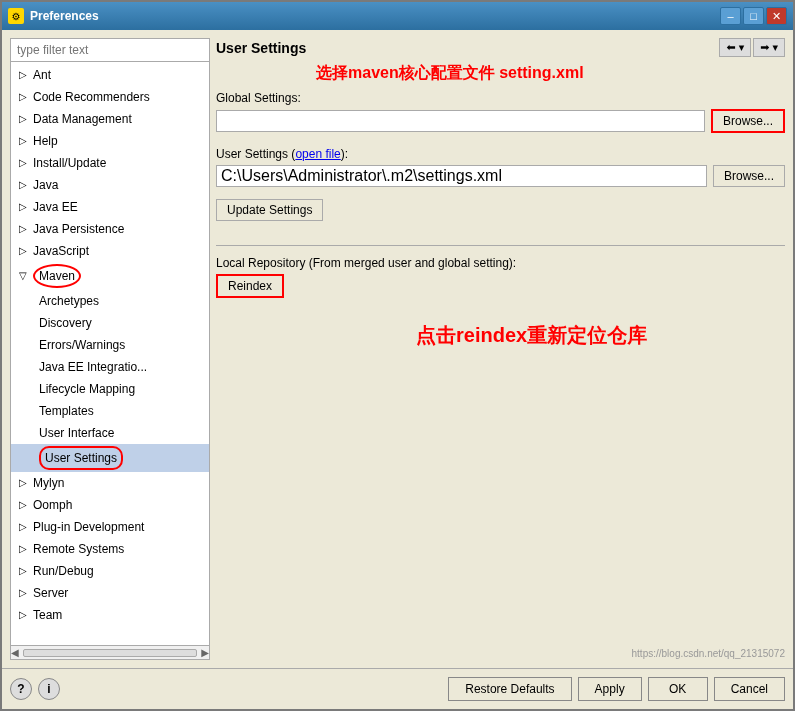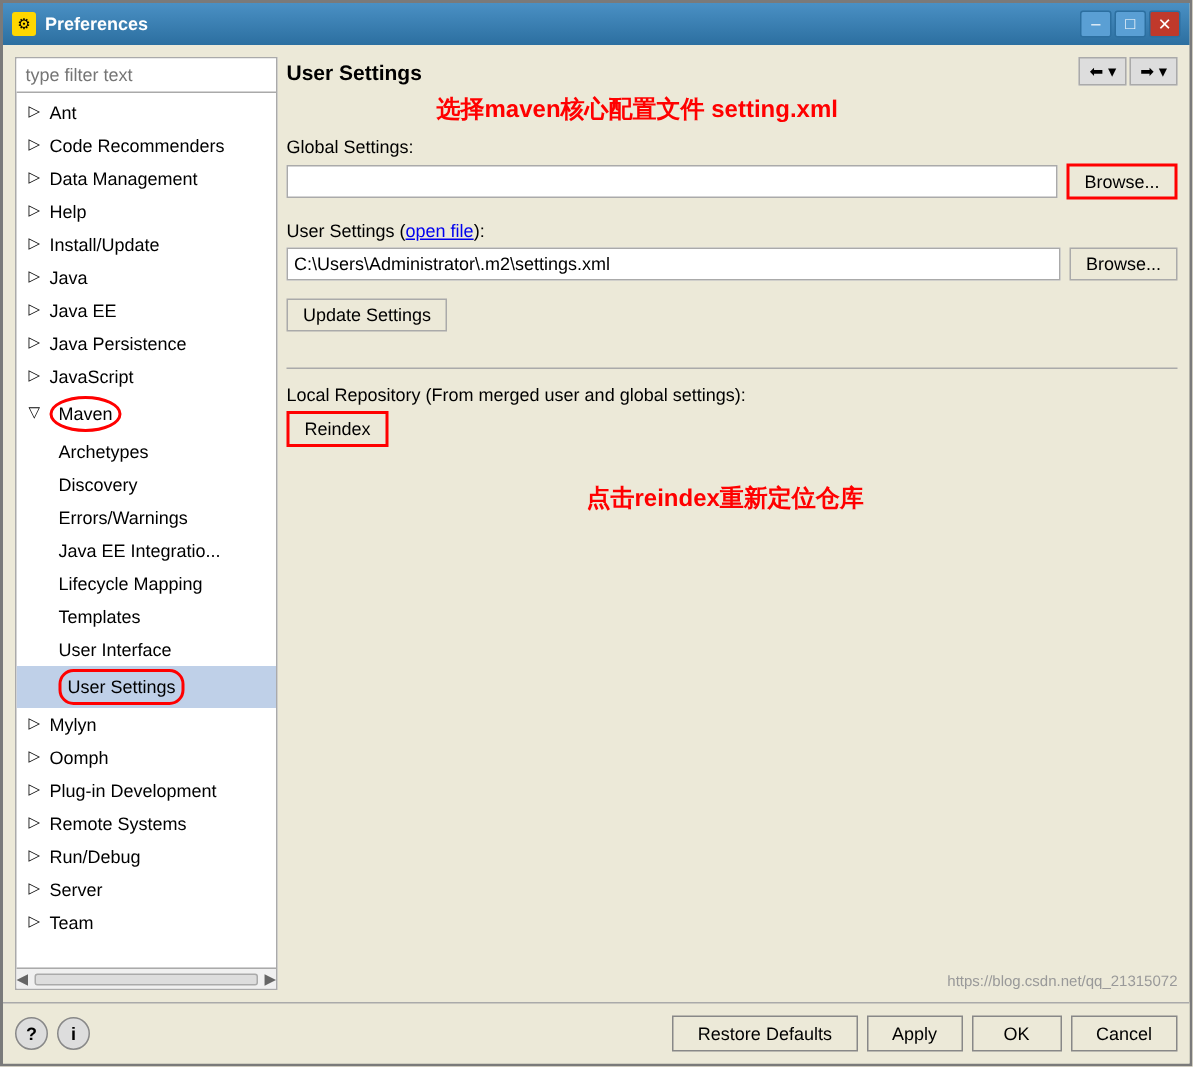--- a/index.html
+++ b/index.html
@@ -73,21 +73,21 @@
     .main-content {
       display: flex;
       flex: 1;
       overflow: hidden;
       padding: 8px;
       gap: 6px;
     }
 
     
     .left-panel {
-      width: 175px;
+      width: 200px;
       background: white;
       border: 1px solid #aaa;
       display: flex;
       flex-direction: column;
       flex-shrink: 0;
     }
 
     .filter-input {
       width: 100%;
       padding: 4px 6px;
@@ -192,21 +192,21 @@
       gap: 6px;
       align-items: center;
     }
 
     .settings-input {
       flex: 1;
       height: 22px;
       border: 1px solid #aaa;
       background: white;
       padding: 2px 4px;
-      font-size: 12px;
+      font-size: 16px;
       outline: none;
     }
 
     .browse-btn {
       padding: 3px 10px;
       background: #ece9d8;
       border: 1px solid #aaa;
       font-size: 12px;
       cursor: pointer;
       white-space: nowrap;
@@ -454,28 +454,28 @@
           <button class="browse-btn">Browse...</button>
         </div>
         <div style="margin-top:6px;">
           <button class="update-btn">Update Settings</button>
         </div>
       </div>
 
       <div class="separator"></div>
 
       <div class="settings-section">
-        <div class="local-repo-label">Local Repository (From merged user and global settings):</div>
+        <div class="local-repo-label">Local Repository (From merged user and global setting):</div>
         <div class="input-row">
           <button class="reindex-btn highlighted" style="border:2px solid red;">Reindex</button>
         </div>
       </div>
 
       <div style="margin-top:10px;">
-        <span style="font-size:16px; font-weight:bold; color:red; margin-left:200px;">点击reindex重新定位仓库</span>
+        <span style="font-size:20px; font-weight:bold; color:red; margin-left:200px;">点击reindex重新定位仓库</span>
       </div>
 
       <div style="position:absolute; bottom:0; right:0;">
         <span style="font-size:10px; color:#999;">https://blog.csdn.net/qq_21315072</span>
       </div>
     </div>
   </div>
 
   <div class="bottom-bar">
     <div class="bottom-left">

